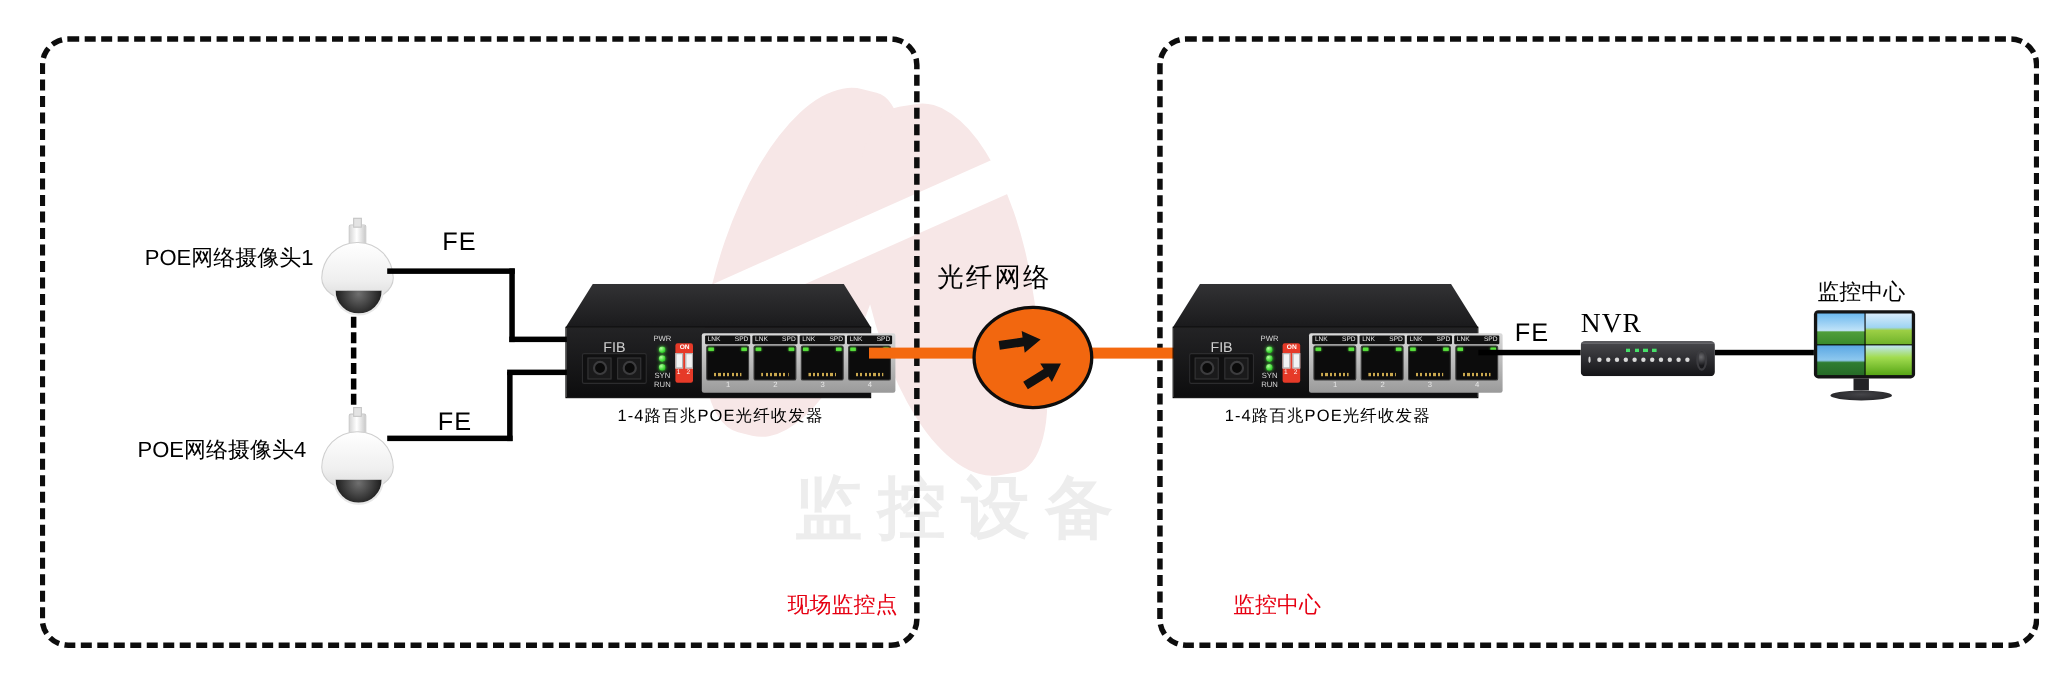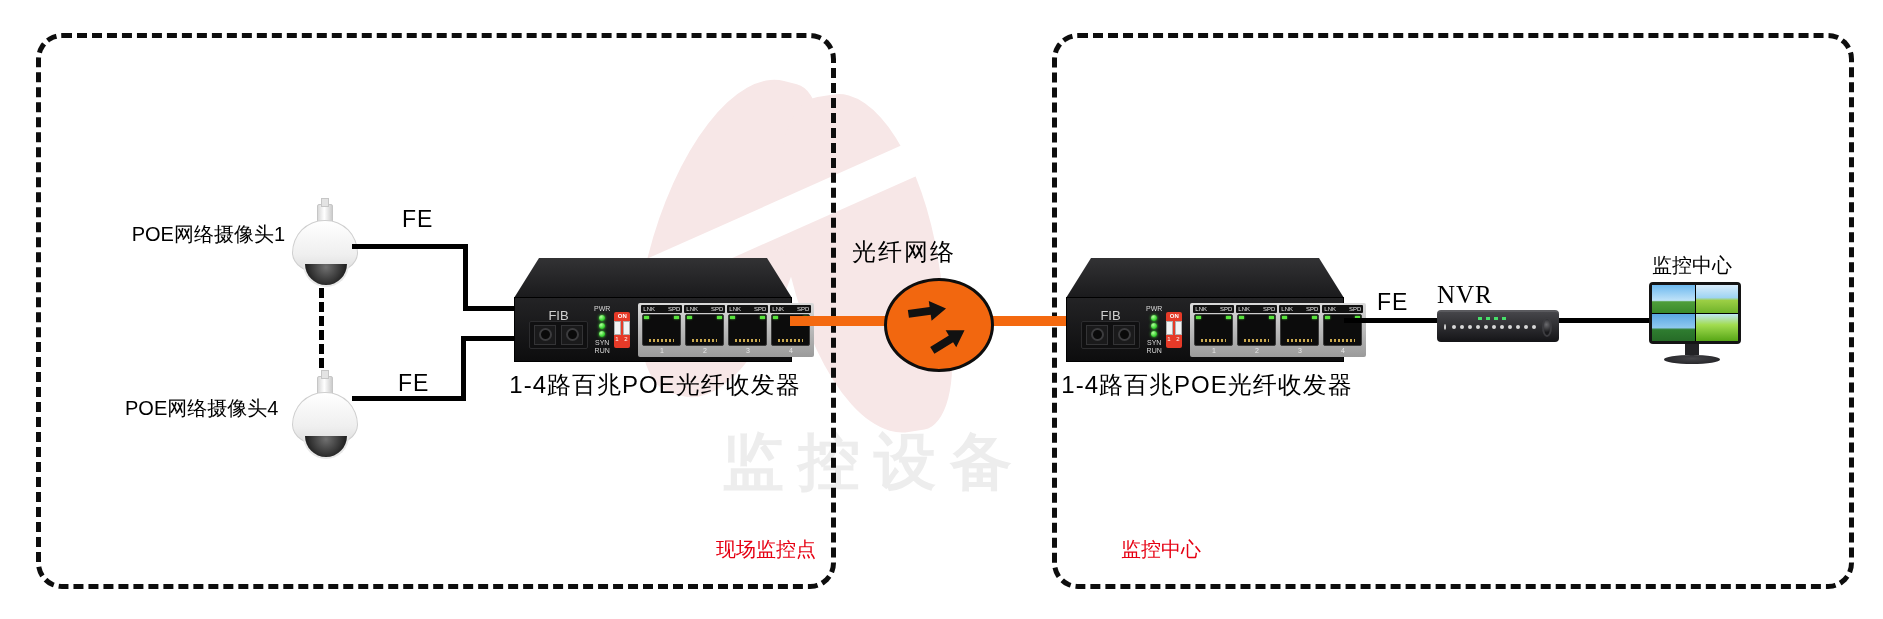--- a/index.html
+++ b/index.html
@@ -11,21 +11,21 @@
   .zone{border:5px dashed #0d0d0d;border-radius:26px;background:transparent;}
 
   
   .wm-blob{background:#f7e7e7;}
   .wm-cn{font-size:62px;font-weight:700;letter-spacing:14px;color:#ededed;white-space:nowrap;}
   .wm-en{font-size:26px;letter-spacing:6px;color:#eadcdc;white-space:nowrap;}
 
   
   .lbl{color:#000;font-size:20px;white-space:nowrap;}
   .lbl-fe{font-size:23px;letter-spacing:1px;}
-  .lbl-dev{font-size:24px;text-align:center;letter-spacing:1px;}
+  .lbl-dev{font-size:15px;text-align:center;letter-spacing:1px;}
   .lbl-red{color:#e60012;font-size:20px;font-weight:500;text-align:center;white-space:nowrap;}
   .lbl-fiber{font-size:24px;text-align:center;letter-spacing:2px;}
   .lbl-nvr{font-size:25px;text-align:left;letter-spacing:1px;font-family:Liberation Serif, serif;}
 
   
   .wire{background:#000;}
   .wire-dash{border-left:5px dashed #000;width:0;}
   .wire-orange{background:#f4690f;}
 
   

